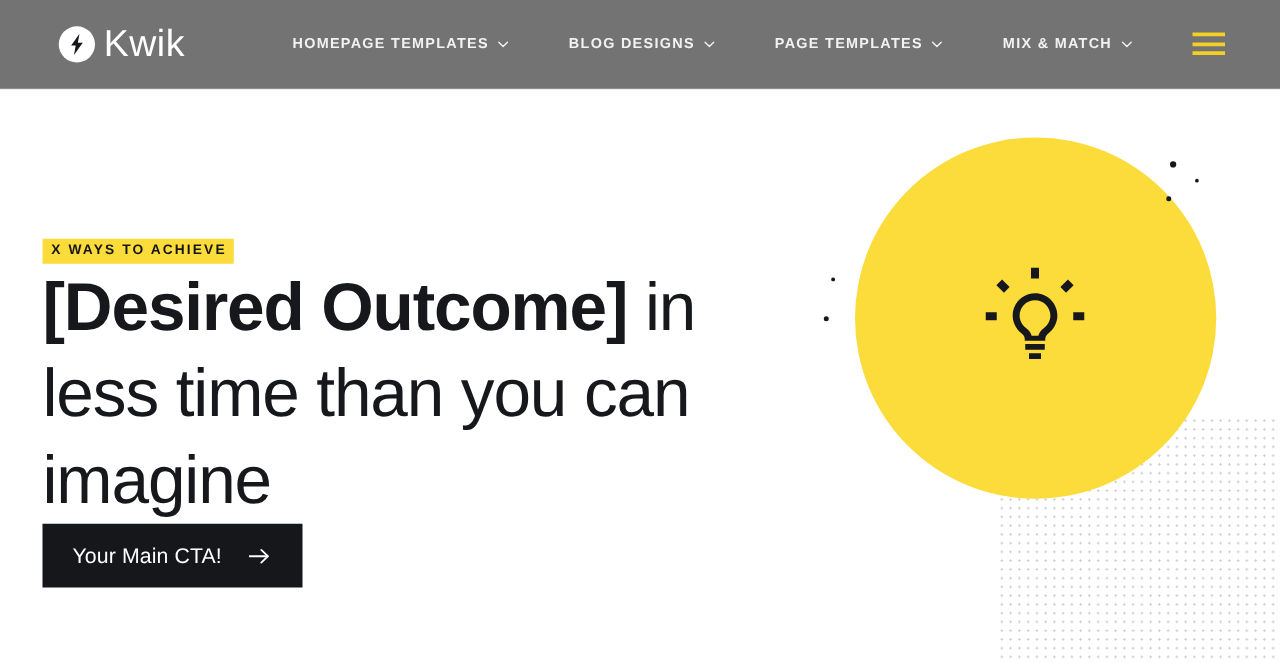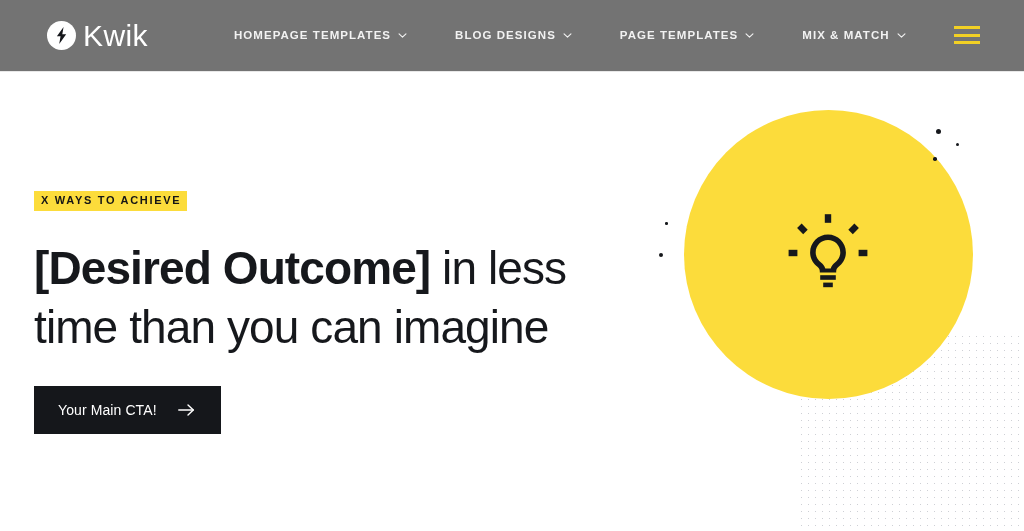--- a/index.html
+++ b/index.html
@@ -138,40 +138,39 @@
     color: #151515;
     font-size: 11px;
     font-weight: 700;
     letter-spacing: 1.7px;
     text-transform: uppercase;
     padding: 3px 6px 3px 7px;
     line-height: 1.25;
   }
 
   .headline {
-    margin: 28px 0 0 0;
-    font-size: 46px;
+    margin: 1px 0 0 0;
+    font-size: 54px;
     line-height: 1.28;
     letter-spacing: -0.9px;
     color: #16181c;
     font-weight: 400;
   }
   .headline .hl-strong { font-weight: 700; }
 
   .cta-button {
     display: inline-flex;
     align-items: center;
     gap: 21px;
     background: #15171b;
     color: #ffffff;
     border: none;
     padding: 17px 26px 17px 24px;
-    margin-top: 29px;
     font-family: "Liberation Sans", sans-serif;
-    font-size: 14px;
+    font-size: 17px;
     font-weight: 400;
     letter-spacing: 0.1px;
     cursor: pointer;
     line-height: 1;
     text-align: right;
   }
   .cta-arrow { width: 17px; height: 14px; flex: none; }
   .cta-arrow svg { display: block; }
 
   

